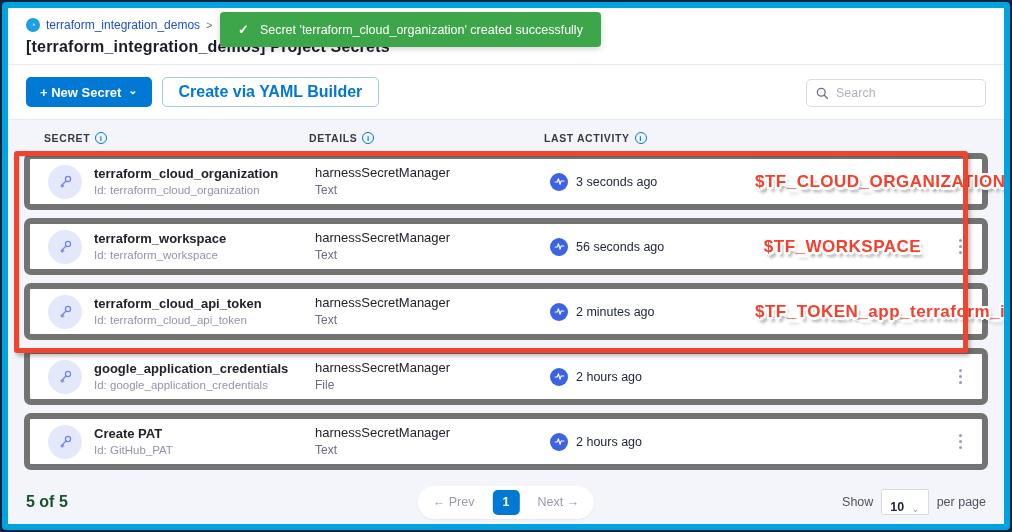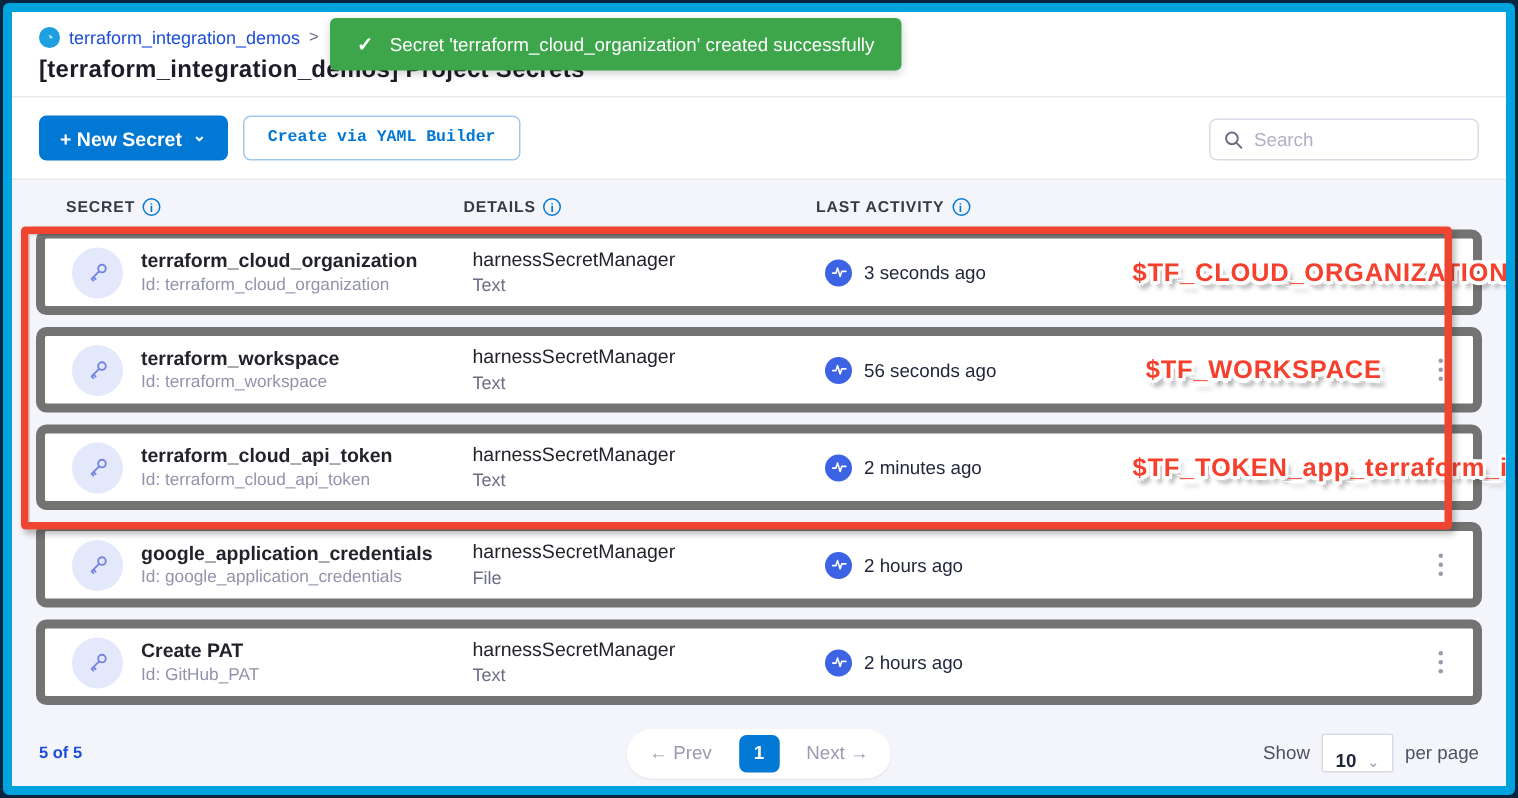--- a/index.html
+++ b/index.html
@@ -16,21 +16,21 @@
   .page-title { font-size:16px; font-weight:bold; color:#1c1c28; letter-spacing:.2px; }
 
   
   .toast { position:absolute; left:212px; top:4px; height:35px; background:#3DA64B; border-radius:4px; display:flex; align-items:center; gap:11px; padding:0 18px; color:#fff; font-size:12.5px; box-shadow:0 2px 6px rgba(0,0,0,.18); z-index:30; }
   .toast .check { font-size:13px; font-weight:bold; }
 
   
   .toolbar { background:#fff; padding:12px 18px; display:flex; align-items:flex-end; gap:10px; border-bottom:1px solid #e8eaf0; }
   .btn-primary { background:#0278D5; color:#fff; border:none; border-radius:5px; height:30px; padding:0 14px; font-size:13px; font-weight:bold; display:inline-flex; align-items:center; gap:7px; cursor:pointer; font-family:inherit; }
   .btn-primary .caret { font-size:11px; margin-top:-3px; }
-  .btn-outline { background:#fff; color:#0278D5; border:1px solid #9fc8ef; border-radius:5px; height:30px; padding:0 16px; font-size:11px; font-weight:bold; cursor:pointer; font-family:Liberation Mono, monospace; }
+  .btn-outline { background:#fff; color:#0278D5; border:1px solid #9fc8ef; border-radius:5px; height:30px; padding:0 16px; font-size:16px; font-weight:bold; cursor:pointer; font-family:Liberation Sans, sans-serif; }
   .spacer { flex:1; }
   .search-box { width:180px; height:28px; border:1px solid #d9dae5; border-radius:5px; display:flex; align-items:center; gap:7px; padding:0 9px; background:#fff; }
   .search-box svg { flex:none; }
   .search-box input { border:none; outline:none; width:100%; font-size:12.5px; color:#333; font-family:inherit; background:transparent; }
   .search-box input::placeholder { color:#b0b1c3; }
 
   
   .content { background:#f4f5fa; height:100%; padding:0 16px; position:relative; }
   .grid-cols { display:grid; grid-template-columns:285px 235px 205px 1fr 44px; align-items:center; }
   .thead { padding:12px 0 9px; }
@@ -50,21 +50,21 @@
   .annot-text { font-size:17px; font-weight:bold; letter-spacing:.5px; color:#F4402D; white-space:nowrap;
     text-shadow:-2px -2px 0 #fff, 2px -2px 0 #fff, -2px 2px 0 #fff, 2px 2px 0 #fff, -2px 0 0 #fff, 2px 0 0 #fff, 0 -2px 0 #fff, 0 3px 0 #fff, 3px 5px 3px rgba(40,40,40,.45); }
   .dots { display:flex; flex-direction:column; gap:3px; align-items:center; justify-content:center; cursor:pointer; padding:6px; }
   .dots i { width:3px; height:3px; border-radius:50%; background:#9a9ab0; }
 
   
   .red-rect { position:absolute; left:6px; right:36px; top:31px; height:202px; border:5px solid #EF4430; border-radius:3px; box-shadow:2px 3px 4px rgba(50,50,50,.35), inset 1px 1px 0 rgba(0,0,0,.15); pointer-events:none; z-index:20; }
 
   
   .tfoot { display:flex; align-items:center; padding:11px 2px 0; position:relative; }
-  .count { font-size:11px; font-weight:bold; color:#1d4ed8; }
+  .count { font-size:16px; font-weight:bold; color:#14532d; }
   .pagination { position:absolute; left:50%; transform:translateX(-50%); background:#fff; border-radius:18px; padding:4px 7px; display:flex; align-items:center; gap:10px; box-shadow:0 1px 2px rgba(0,0,0,.06); }
   .page-nav { font-size:12.5px; color:#9a9ab0; cursor:pointer; padding:2px 8px; }
   .page-num { background:#0278D5; color:#fff; font-size:12.5px; font-weight:bold; width:27px; height:25px; border-radius:5px; display:flex; align-items:center; justify-content:center; cursor:pointer; }
   .per-page { margin-left:auto; display:flex; align-items:center; gap:8px; font-size:12.5px; color:#4f5162; }
   .page-size { border:1px solid #d9dae5; background:#fff; border-radius:2px; height:26px; padding:0 8px; display:flex; align-items:flex-end; gap:7px; font-size:12.5px; color:#22283b; font-weight:bold; cursor:pointer; }
   .page-size .caret { color:#9a9ab0; font-size:10px; font-weight:normal; margin-top:-2px; }
 </style>
 </head>
 <body>
 

